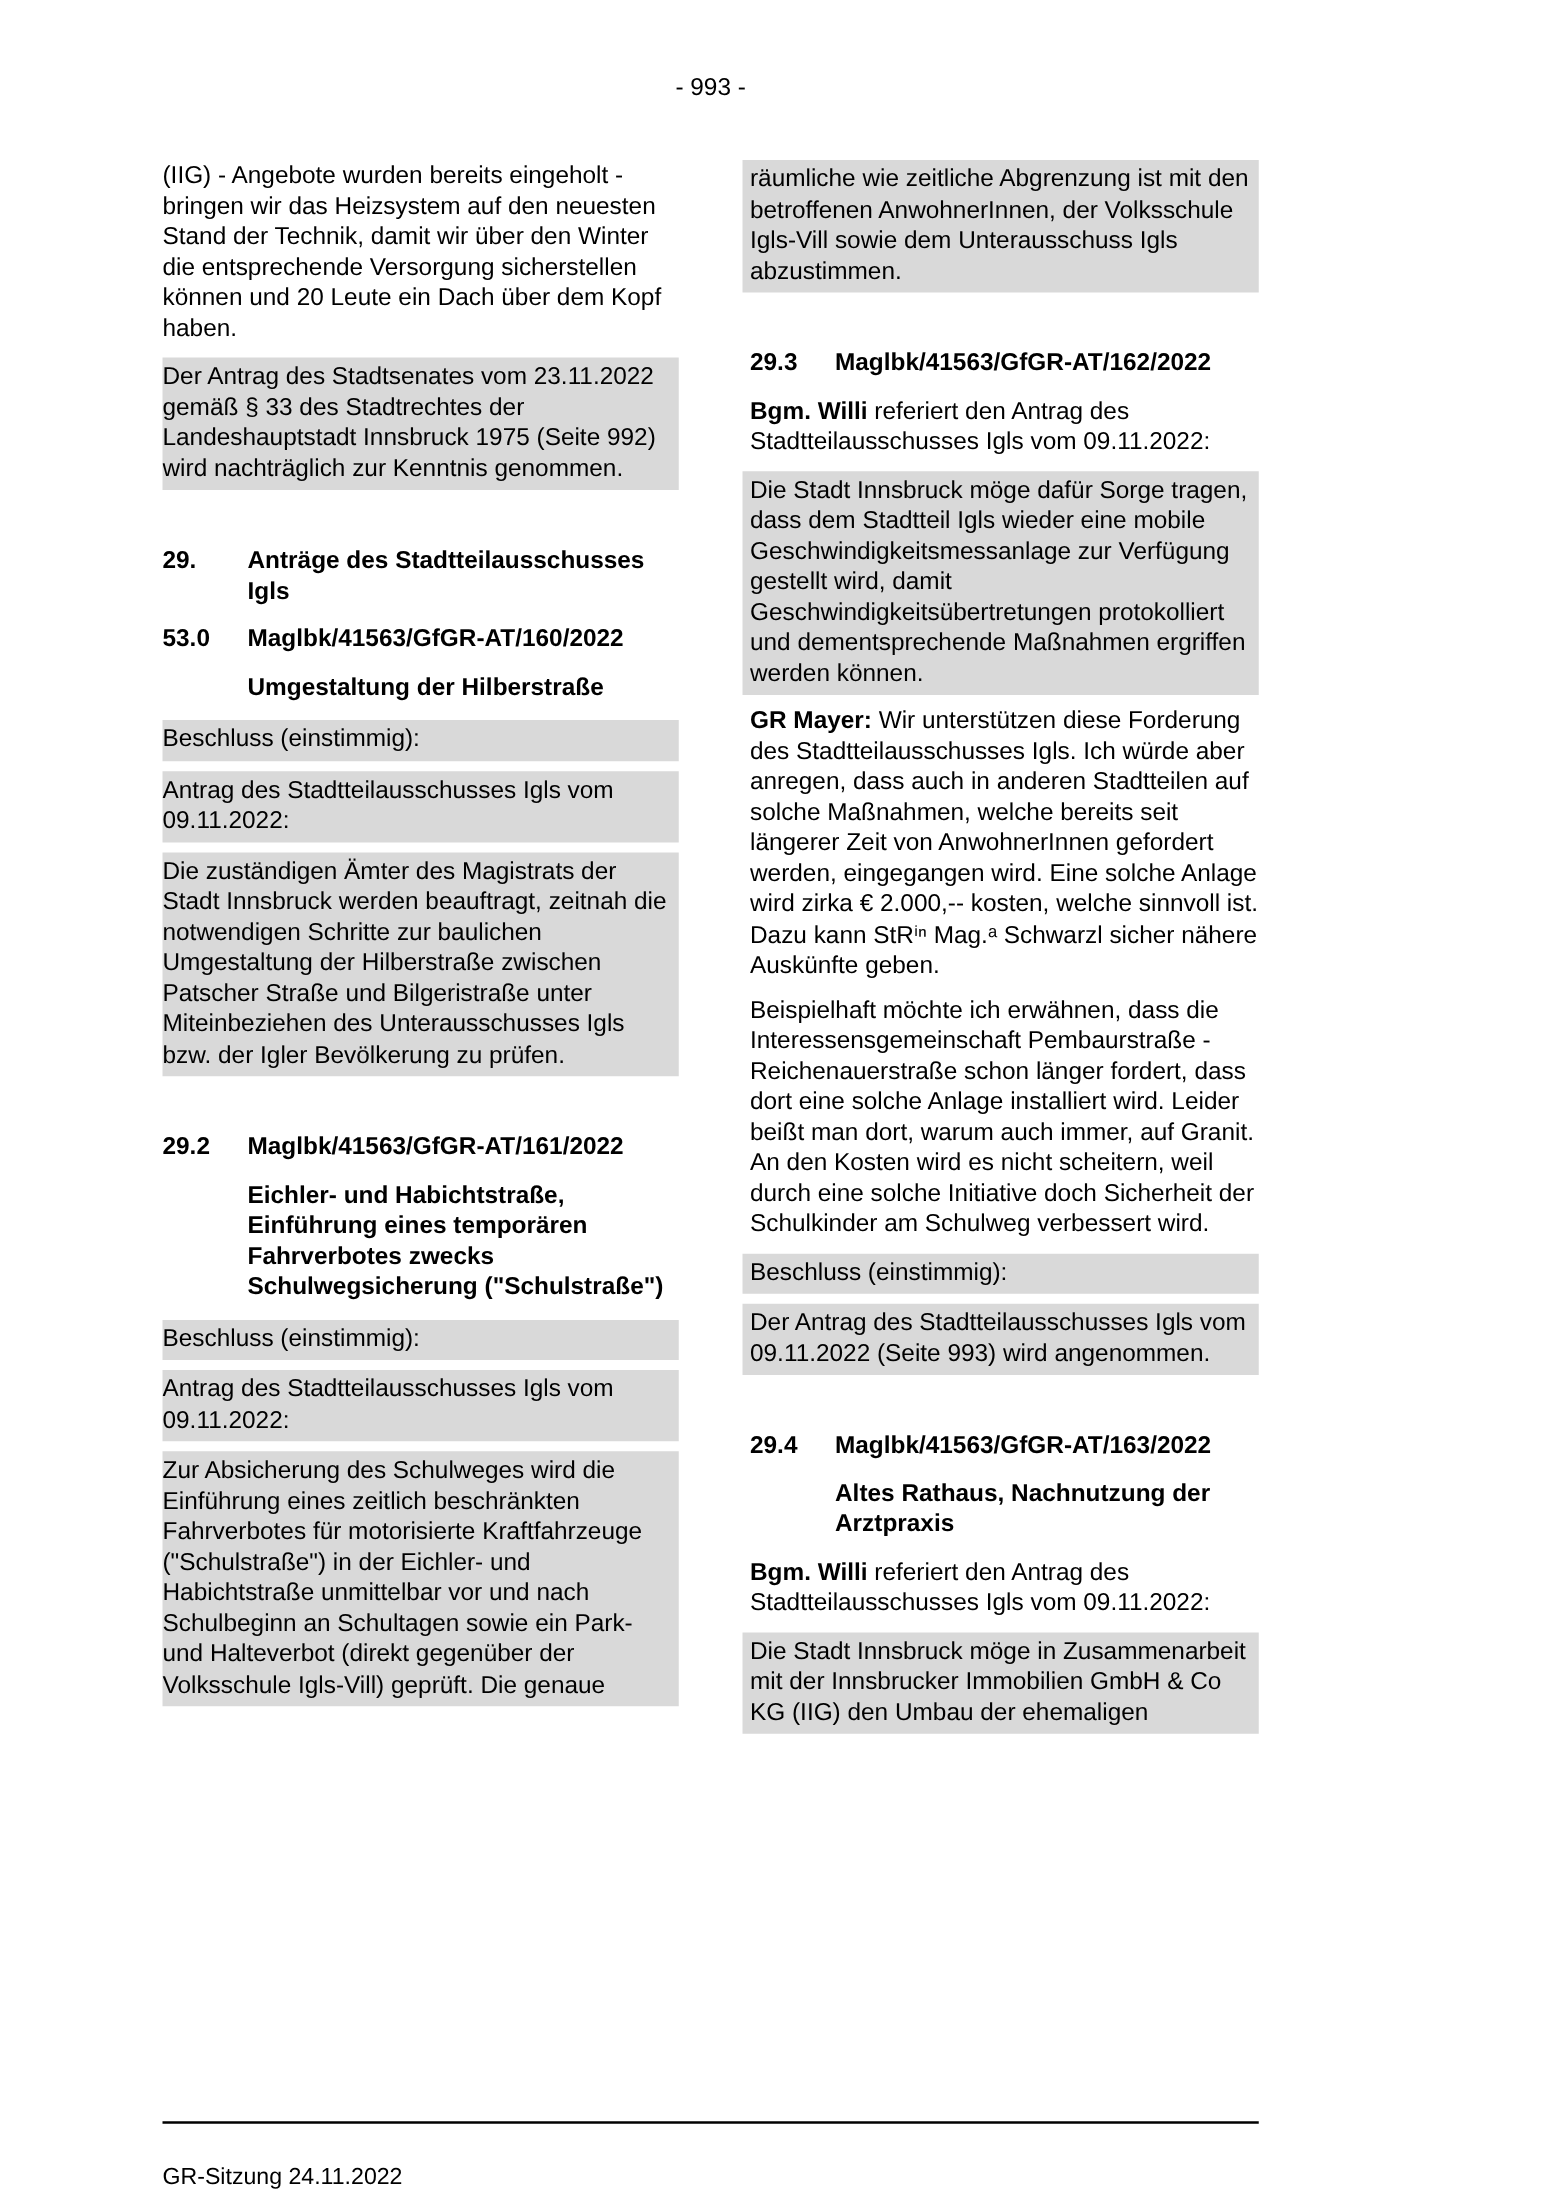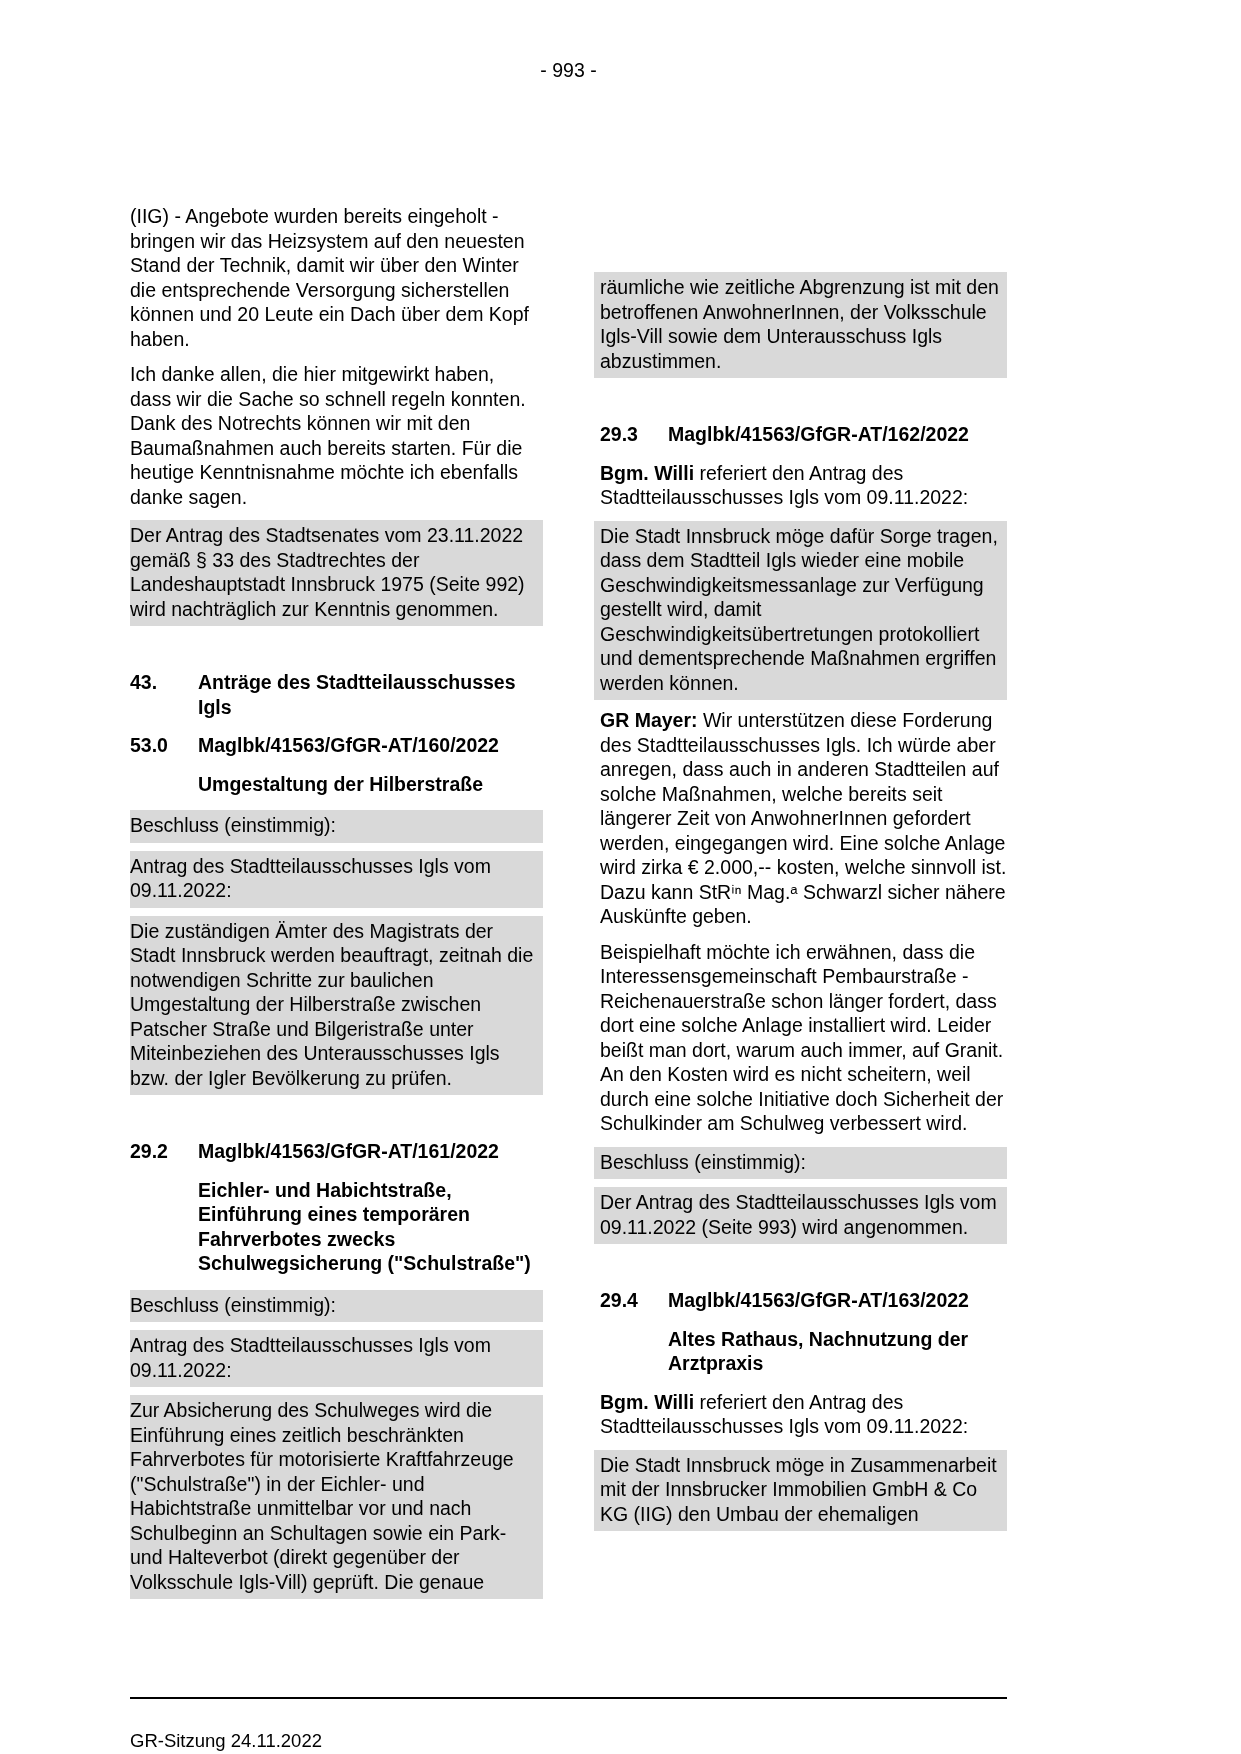--- a/index.html
+++ b/index.html
@@ -12,21 +12,21 @@
     color:#000;
     -webkit-font-smoothing:antialiased;
   }
   .page{position:relative;width:1241px;height:1754px;overflow:hidden;background:#fff;padding-left:36px;}
   .pagenum{
     position:absolute;top:58px;left:130px;width:877px;
     text-align:center;font-size:19.5px;line-height:24px;
   }
   .content{
     position:absolute;top:128px;left:130px;width:877px;height:1555px;
-    display:flex;gap:63px;overflow:hidden;align-items:center;
+    display:flex;gap:63px;overflow:hidden;
   }
   .col{width:407px;font-size:19.5px;line-height:24.5px;}
   .para{margin:0 0 11px 0;}
   .gray{
     background:var(--highlight);
     margin:0 -6px 8px -6px;
     padding:3px 6px 5px 6px;
   }
   .heading{
     display:flex;align-items:flex-start;
@@ -51,24 +51,23 @@
 </head>
 <body>
 
 <div class="page">
 
   <div class="pagenum">- 993 -</div>
 
   <div class="content">
     <div class="col">
         <p class="para">(IIG) - Angebote wurden bereits eingeholt - bringen wir das Heizsystem auf den neuesten Stand der Technik, damit wir über den Winter die entsprechende Versorgung sicherstellen können und 20 Leute ein Dach über dem Kopf haben.</p>
-        <p class="para">Ich danke allen, die hier mitgewirkt haben, dass wir die Sache so schnell regeln konnten. Dank des Notrechts können wir mit den Baumaßnahmen auch bereits starten. Für die heutige Kenntnisnahme möchte ich ebenfalls danke sagen.</p>
         <p class="gray">Der Antrag des Stadtsenates vom 23.11.2022 gemäß § 33 des Stadtrechtes der Landeshauptstadt Innsbruck 1975 (Seite 992) wird nachträglich zur Kenntnis genommen.</p>
         <div class="heading">
-          <span class="num">43.</span>
+          <span class="num">29.</span>
           <span class="htext">Anträge des Stadtteilausschusses Igls</span>
         </div>
         <div class="heading">
           <span class="num">53.0</span>
           <span class="htext">Maglbk/41563/GfGR-AT/160/2022</span>
         </div>
         <div class="subheading">Umgestaltung der Hilberstraße</div>
         <p class="gray">Beschluss (einstimmig):</p>
         <p class="gray">Antrag des Stadtteilausschusses Igls vom 09.11.2022:</p>
         <p class="gray">Die zuständigen Ämter des Magistrats der Stadt Innsbruck werden beauftragt, zeitnah die notwendigen Schritte zur baulichen Umgestaltung der Hilberstraße zwischen Patscher Straße und Bilgeristraße unter Miteinbeziehen des Unterausschusses Igls bzw. der Igler Bevölkerung zu prüfen.</p>

